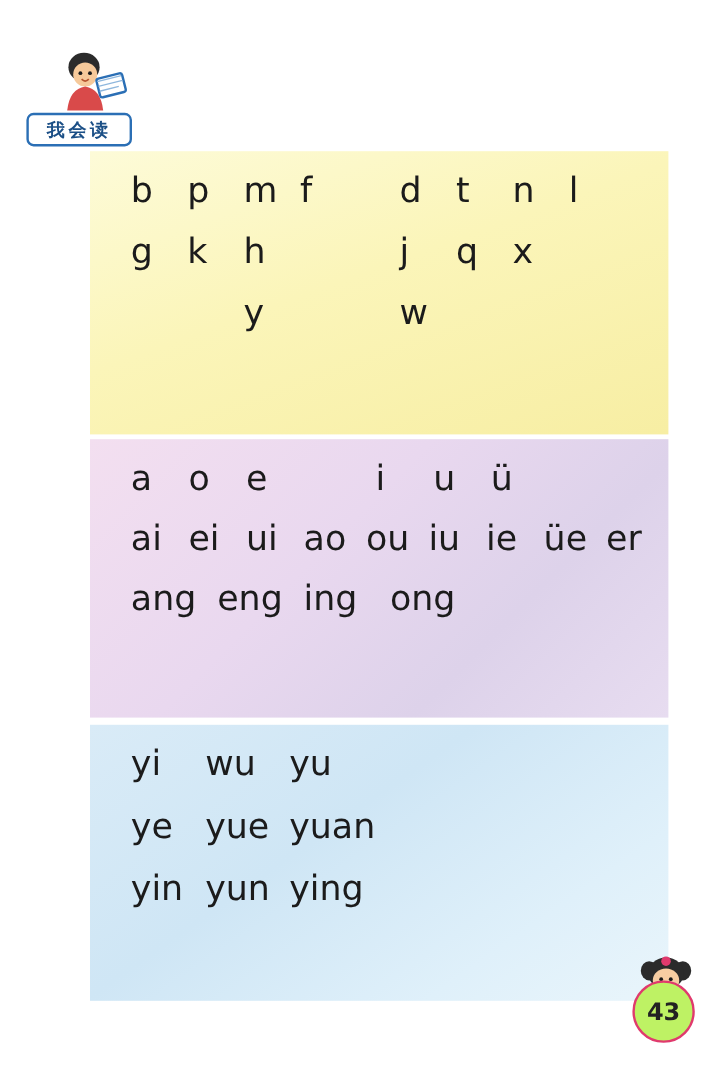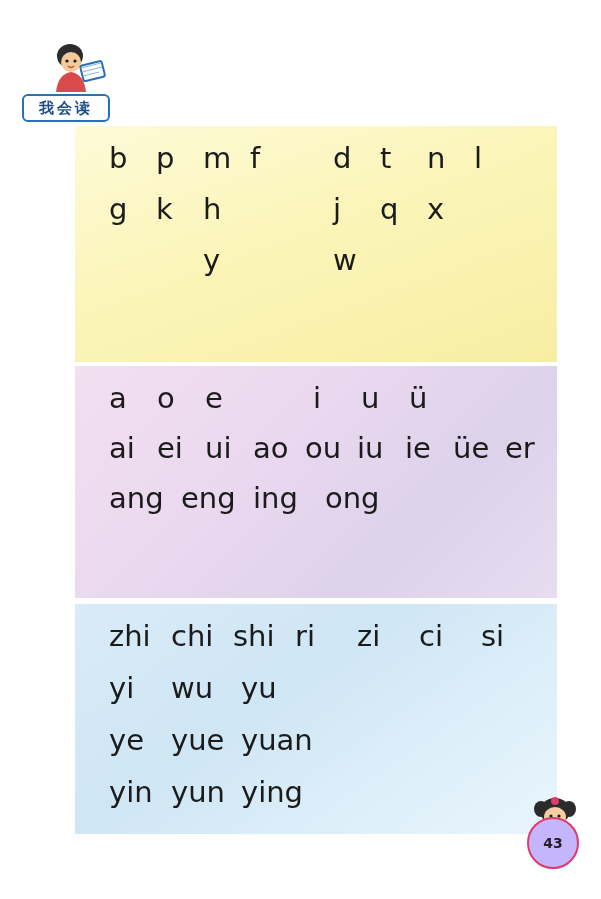--- a/index.html
+++ b/index.html
@@ -121,26 +121,26 @@
     width: 64px;
     height: 64px;
   }
   .pn-circle {
     position: absolute;
     left: 6px;
     top: 10px;
     width: 52px;
     height: 52px;
     border-radius: 50%;
-    background: #c4b5fd;
+    background: #bef264;
     border: 2px solid #e03a6d;
     box-sizing: border-box;
     text-align: center;
     line-height: 48px;
-    font-size: 14px;
+    font-size: 20px;
     font-weight: bold;
     color: #222;
     font-family: "DejaVu Sans", sans-serif;
   }
   .girl-icon {
     position: absolute;
     left: 12px;
     top: -12px;
     width: 44px;
     height: 40px;
@@ -226,29 +226,20 @@
     <div class="row">
       <span class="cell w3">ang</span>
       <span class="cell w3">eng</span>
       <span class="cell w3">ing</span>
       <span class="cell w3">ong</span>
     </div>
   </div>
 
   <div class="block blue">
     <div class="row">
-      <span class="cell">zhi</span>
-      <span class="cell">chi</span>
-      <span class="cell">shi</span>
-      <span class="cell">ri</span>
-      <span class="cell">zi</span>
-      <span class="cell">ci</span>
-      <span class="cell">si</span>
-    </div>
-    <div class="row">
       <span class="cell">yi</span>
       <span class="cell w2">wu</span>
       <span class="cell w2">yu</span>
     </div>
     <div class="row">
       <span class="cell">ye</span>
       <span class="cell w2">yue</span>
       <span class="cell w2">yuan</span>
     </div>
     <div class="row">

